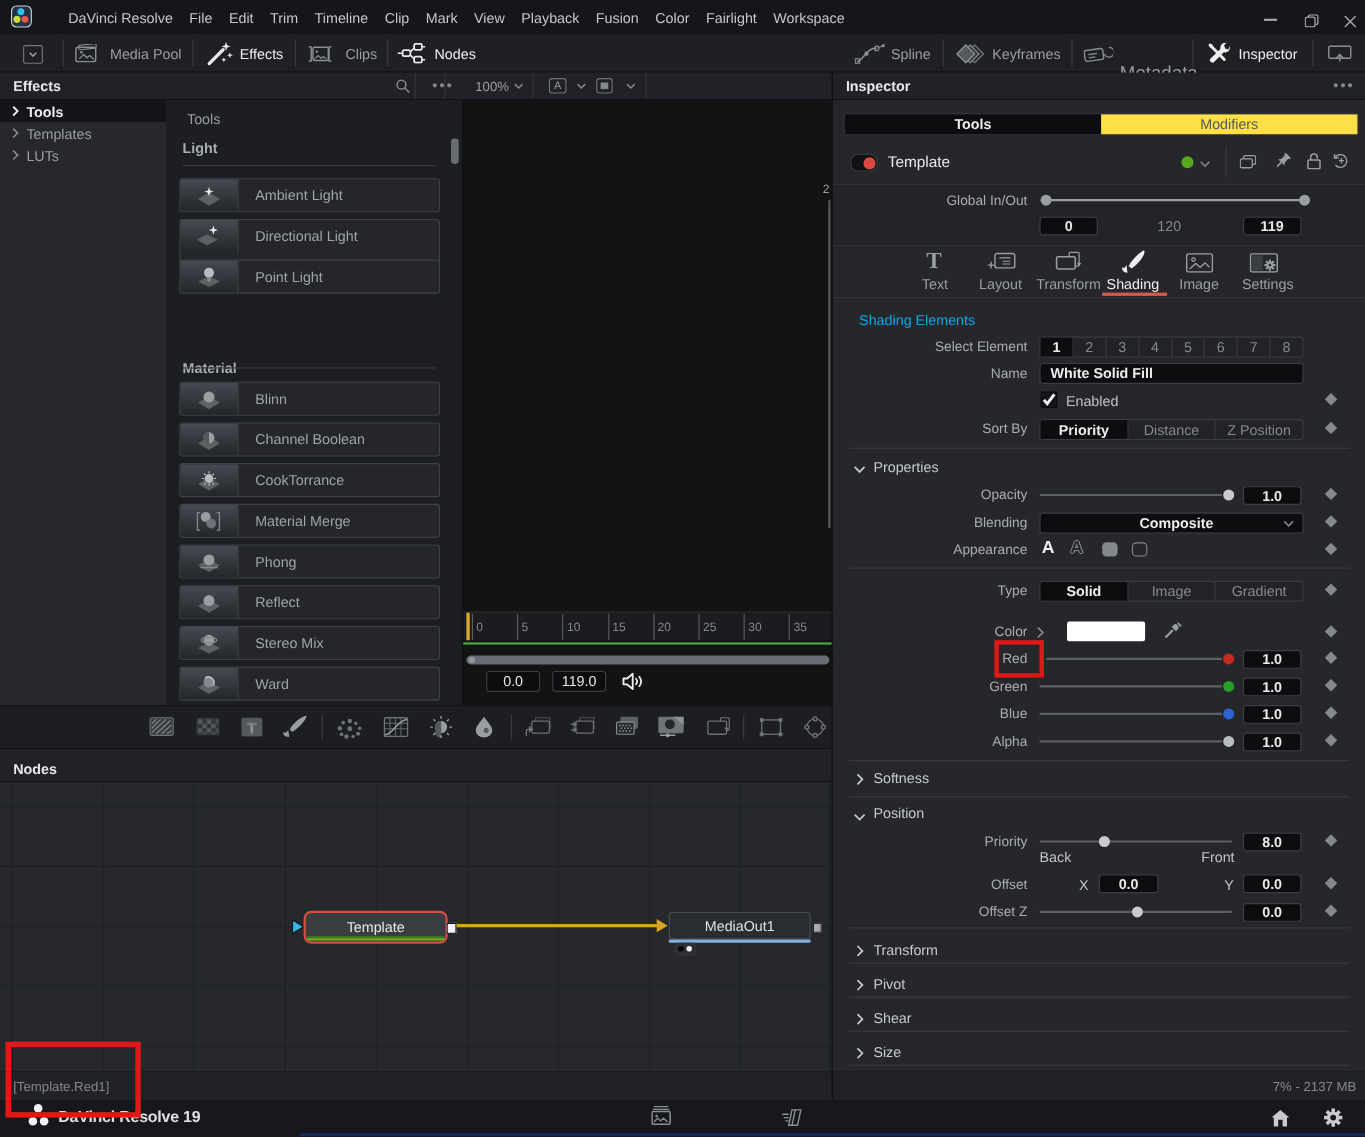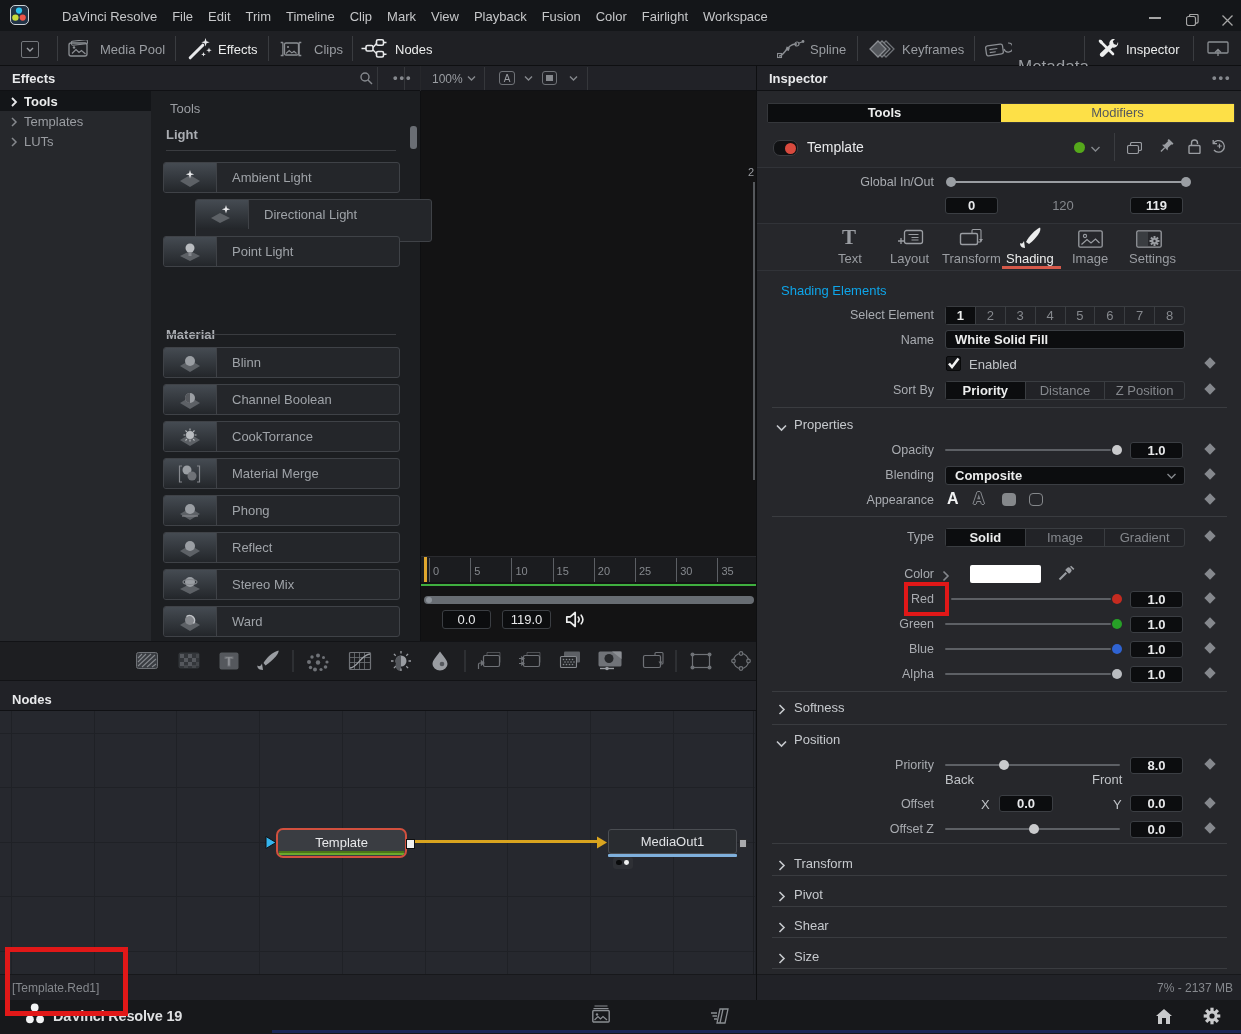--- a/index.html
+++ b/index.html
@@ -545,21 +545,21 @@
 <div class="abs" style="left:776px;top:418px;"><svg width="11" height="8" viewBox="0 0 11 8">
         <path d="M1 1.5 l4.5 4.5 4.5-4.5" fill="none" stroke="#c6c9cd" stroke-width="1.6"></path>
       </svg></div>
 <div class="abs" style="left:794px;top:417px;font-size:13px;color:#c6c9cd;">Properties</div>
 <div class="rlbl" style="left:790px;top:443px;width:144px;">Opacity</div>
 <div class="track" style="left:945px;top:449px;width:166px;"></div>
 <div class="knob" style="left:1112px;top:445px;background:#c9cacc;"></div>
 <div class="vbox" style="left:1130px;top:442px;width:53px;height:17px;line-height:15px;">1.0</div>
 <div class="diamond" style="left:1206px;top:445px;"></div>
 <div class="rlbl" style="left:790px;top:468px;width:144px;">Blending</div>
-<div class="abs" style="left:945px;top:466px;width:240px;height:19px;background:#0c0d0f;border:1px solid #3b3e43;border-radius:3px;box-sizing:border-box;color:#eceded;font-size:13px;font-weight:bold;line-height:17px;padding-left:9px;">Composite</div>
+<div class="abs" style="left:945px;top:466px;width:240px;height:19px;background:#0c0d0f;border:1px solid #3b3e43;border-radius:3px;box-sizing:border-box;color:#eceded;font-size:13px;font-weight:bold;line-height:17px;padding-left:9px;text-align:center;">Composite</div>
 <div class="abs" style="left:1166px;top:473px;font-size:0;"><svg width="11" height="7" viewBox="0 0 11 7">
         <path d="M1.5 1 l4 4 4-4" fill="none" stroke="#85888d" stroke-width="1.4"></path>
       </svg></div>
 <div class="diamond" style="left:1206px;top:470px;"></div>
 <div class="rlbl" style="left:790px;top:493px;width:144px;">Appearance</div>
 <div class="abs" style="left:947px;top:490px;font-size:16px;font-weight:bold;color:#f0f1f2;">A</div>
 <div class="abs" style="left:973px;top:490px;font-size:16px;font-weight:bold;color:#26272b;text-shadow:-1px 0 #85888d,1px 0 #85888d,0 -1px #85888d,0 1px #85888d;">A</div>
 <div class="abs" style="left:1002px;top:493px;width:14px;height:13px;background:#85888b;border-radius:4px;"></div>
 <div class="abs" style="left:1029px;top:493px;width:14px;height:13px;border:1.5px solid #85888b;border-radius:4px;box-sizing:border-box;"></div>
 <div class="diamond" style="left:1206px;top:495px;"></div>
@@ -698,21 +698,21 @@
 <div class="abs" style="left:5px;top:947px;width:123px;height:69px;border:5px solid #e11818;box-sizing:border-box;z-index:50;"></div>
 
 <div class="abs" style="left: 163px; top: 162px; width: 237px; height: 31px; background: rgb(36, 38, 42); border: 1px solid rgb(63, 66, 71); border-radius: 3px; box-sizing: border-box; overflow: hidden;">
       <div style="position:absolute;left:0;top:0;width:52px;height:29px;background:linear-gradient(#454b52,#23262a);border-right:1px solid #3f4247;"></div>
       <svg style="position:absolute;left:14px;top:4px;" width="24" height="22" viewBox="0 0 24 22">
         <path d="M12 8 L22 14 L12 20 L2 14 Z" fill="#5d6166"></path>
         <path d="M12 3 l1 3.2 3.2 1 -3.2 1 -1 3.2 -1 -3.2 -3.2 -1 3.2 -1 z" fill="#e8e9eb"></path>
       </svg>
       <div style="position:absolute;left:68px;top:7px;font-size:13px;color:#9fa3a8;">Ambient Light</div>
     </div>
-    <div class="abs" style="left: 163px; top: 199px; width: 237px; height: 43px; background: rgb(36, 38, 42); border: 1px solid rgb(63, 66, 71); border-radius: 3px; box-sizing: border-box; overflow: hidden; margin-left: 32px;">
+    <div class="abs" style="left: 163px; top: 199px; width: 237px; height: 43px; background: rgb(36, 38, 42); border: 1px solid rgb(63, 66, 71); border-radius: 3px; box-sizing: border-box; overflow: hidden;">
       <div style="position:absolute;left:0;top:0;width:52px;height:29px;background:linear-gradient(#454b52,#23262a);border-right:1px solid #3f4247;"></div>
       <svg style="position:absolute;left:14px;top:4px;" width="24" height="22" viewBox="0 0 24 22">
         <path d="M10 9 L20 14 L10 19 L1 14 Z" fill="#5d6166"></path>
         <path d="M16 1 l1 3.2 3.2 1 -3.2 1 -1 3.2 -1 -3.2 -3.2 -1 3.2 -1 z" fill="#e8e9eb"></path>
       </svg>
       <div style="position:absolute;left:68px;top:7px;font-size:13px;color:#9fa3a8;">Directional Light</div>
     </div>
     <div class="abs" style="left: 163px; top: 236px; width: 237px; height: 31px; background: rgb(36, 38, 42); border: 1px solid rgb(63, 66, 71); border-radius: 3px; box-sizing: border-box; overflow: hidden;">
       <div style="position:absolute;left:0;top:0;width:52px;height:29px;background:linear-gradient(#454b52,#23262a);border-right:1px solid #3f4247;"></div>
       <svg style="position:absolute;left:14px;top:4px;" width="24" height="22" viewBox="0 0 24 22">

